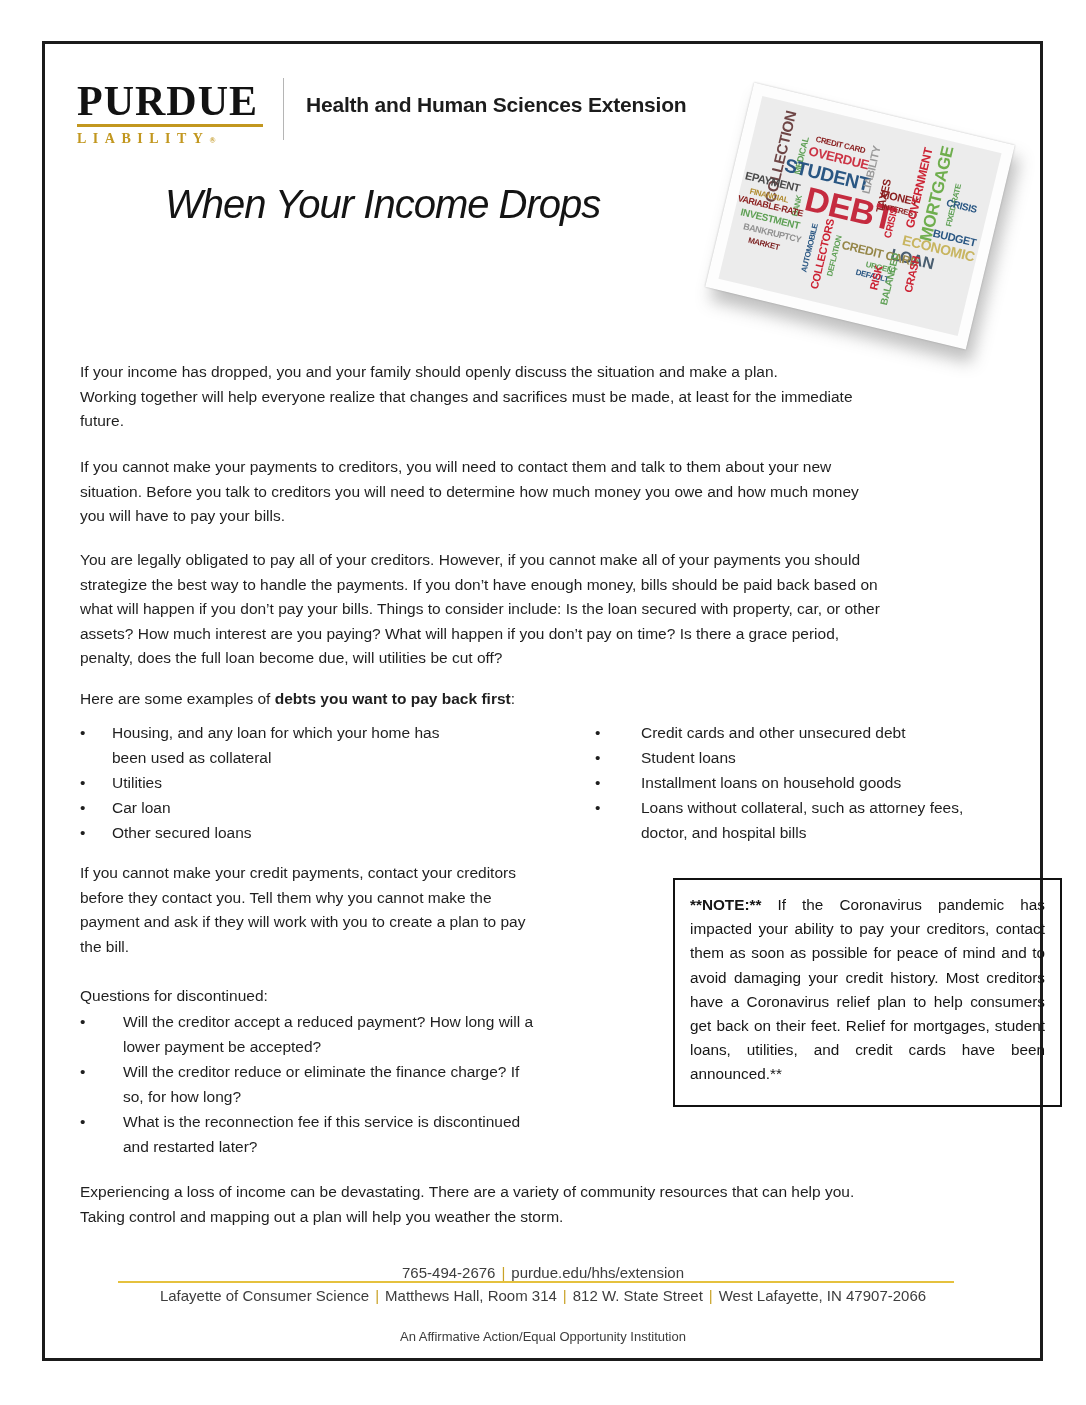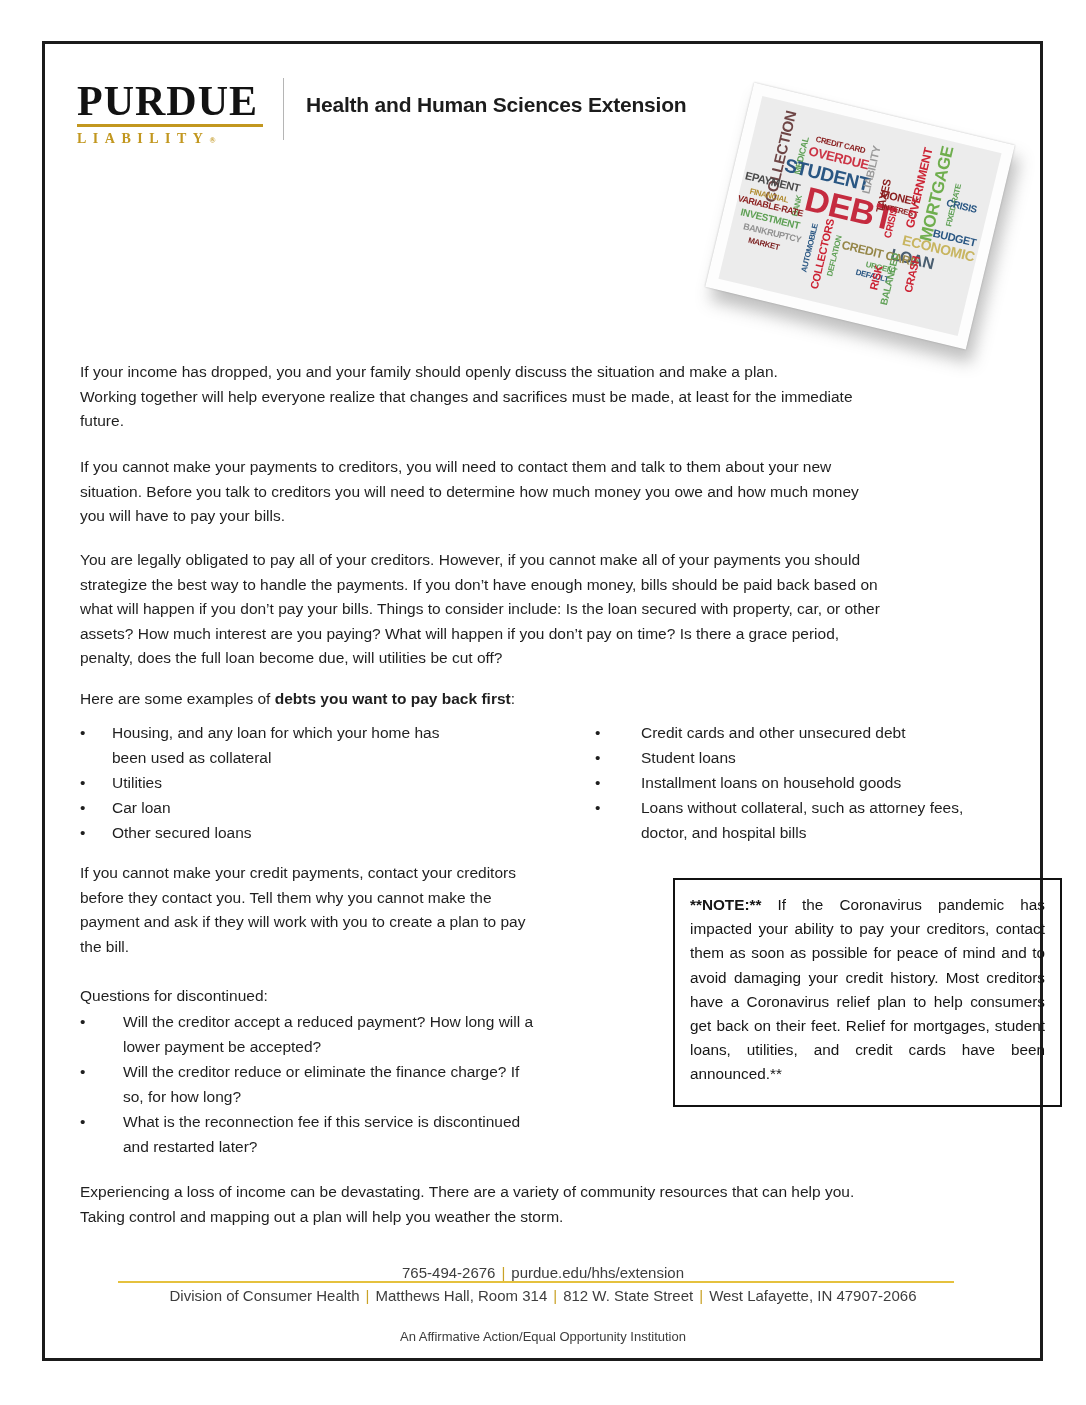--- a/index.html
+++ b/index.html
@@ -108,20 +108,21 @@
         <span class="wcw" style="left: 132px; top: 146px; font-size: 8px; color: rgb(42, 87, 131);">DEFAULT</span>
         <span class="wcw v" style="left: 78px; top: 112px; font-size: 8px; color: rgb(42, 87, 131);">AUTOMOBILE</span>
         <span class="wcw v" style="left: 90px; top: 104px; font-size: 11px; color: rgb(204, 34, 51);">COLLECTORS</span>
         <span class="wcw v" style="left: 104px; top: 118px; font-size: 8px; color: rgb(95, 160, 85);">DEFLATION</span>
         <span class="wcw v" style="left: 148px; top: 138px; font-size: 11px; color: rgb(204, 34, 51);">RISK</span>
         <span class="wcw v" style="left: 162px; top: 122px; font-size: 10px; color: rgb(95, 160, 85);">BALANCED</span>
         <span class="wcw v" style="left: 182px; top: 120px; font-size: 11px; color: rgb(204, 34, 51);">CRASH</span>
       </div>
   </div>
 
+  <div class="main-title">When Your Income Drops</div>
 
   <div class="para" style="top:360px">If your income has dropped, you and your family should openly discuss the situation and make a plan.
 Working together will help everyone realize that changes and sacrifices must be made, at least for the immediate
 future.</div>
   <div class="para" style="top:455px">If you cannot make your payments to creditors, you will need to contact them and talk to them about your new
 situation. Before you talk to creditors you will need to determine how much money you owe and how much money
 you will have to pay your bills.</div>
   <div class="para" style="top:548px">You are legally obligated to pay all of your creditors. However, if you cannot make all of your payments you should
 strategize the best way to handle the payments. If you don’t have enough money, bills should be paid back based on
 what will happen if you don’t pay your bills. Things to consider include: Is the loan secured with property, car, or other
@@ -194,19 +195,19 @@
     </ul>
   </div>
 
   <div class="note"><span class="b">**NOTE:**</span><span> If the Coronavirus pandemic has impacted your ability to pay your creditors, contact them as soon as possible for peace of mind and to avoid damaging your credit history. Most creditors have a Coronavirus relief plan to help consumers get back on their feet. Relief for mortgages, student loans, utilities, and credit cards have been announced.**</span></div>
 
   <div class="para" style="top:1180px">Experiencing a loss of income can be devastating. There are a variety of community resources that can help you.
 Taking control and mapping out a plan will help you weather the storm.</div>
 
   <div class="footer-rule"></div>
   <div class="f-line f1">
-    <span>Division of Consumer Health</span><span class="sep">|</span><span>Matthews Hall, Room 314</span><span class="sep">|</span><span>812 W. State Street</span><span class="sep">|</span><span>West Lafayette, IN 47907-2066</span>
+    <span>Lafayette of Consumer Science</span><span class="sep">|</span><span>Matthews Hall, Room 314</span><span class="sep">|</span><span>812 W. State Street</span><span class="sep">|</span><span>West Lafayette, IN 47907-2066</span>
   </div>
   <div class="f-line f2">
     <span>765-494-2676</span><span class="sep">|</span><span>purdue.edu/hhs/extension</span>
   </div>
   <div class="f-line f3">An Affirmative Action/Equal Opportunity Institution</div>
 </div>
 
 </body></html>

